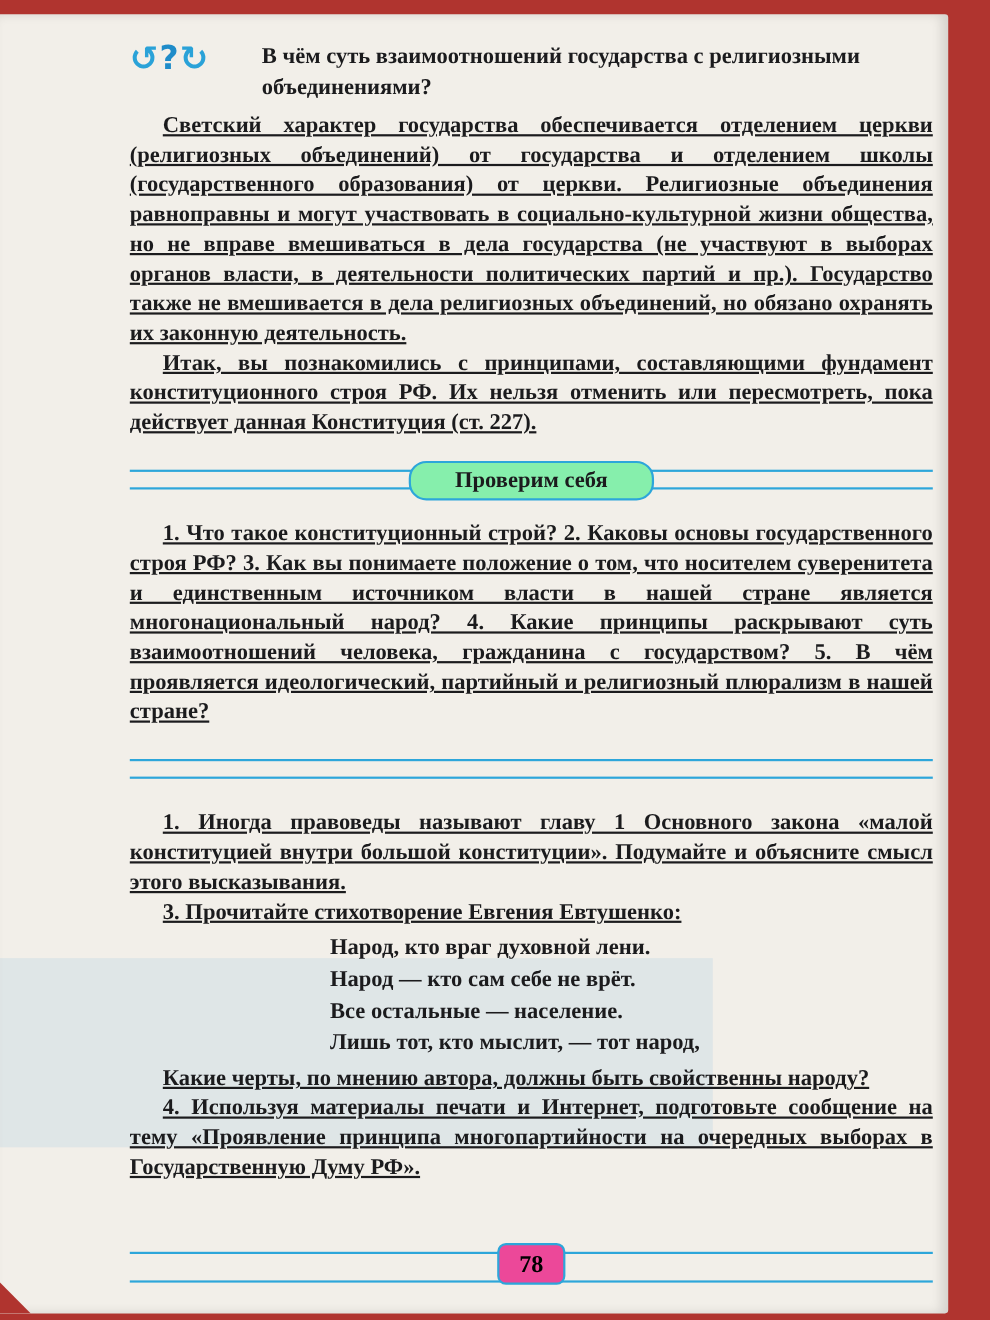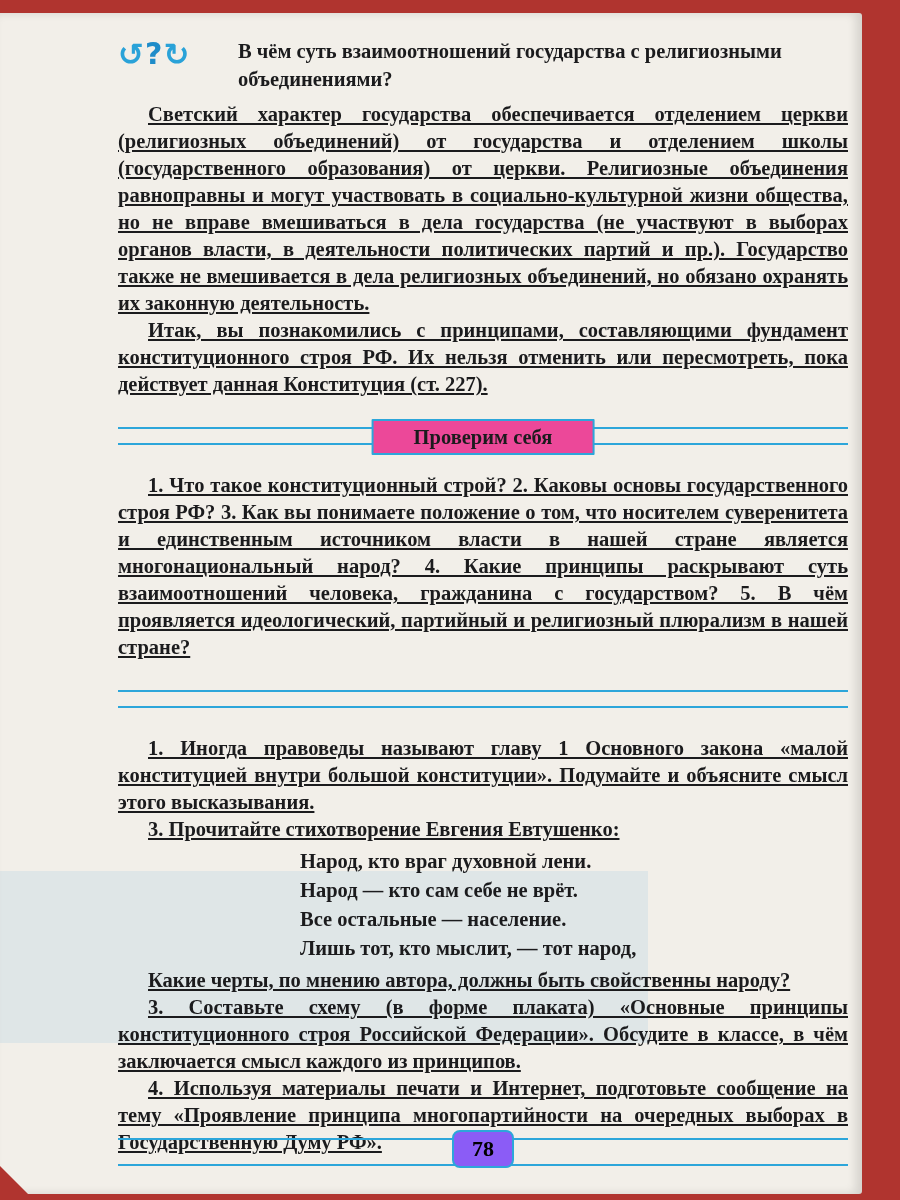--- a/index.html
+++ b/index.html
@@ -16,28 +16,28 @@
         font-size:31px;line-height:34px;}
   .lead-icon .q{color:#1f8cc9;font-size:30px;}
   .lead-q{font-weight:bold;font-size:20.5px;line-height:28px;}
   .para{margin:0;font-size:20.5px;line-height:27px;font-weight:bold;text-align:justify;}
   .indent{text-indent:30px;text-decoration:underline;}
   .banner{position:relative;height:36px;margin:20px 0 18px;}
   .rule{position:absolute;left:0;right:0;height:2px;background:#2da6da;}
   .r-top{top:9px;}
   .r-bot{bottom:9px;}
   .banner-box{position:absolute;left:50%;top:1px;transform:translateX(-50%);height:32px;
-        padding:0 40px;border:2px solid #2da6da;border-radius:1px;background:#ec4899;
+        padding:0 40px;border:2px solid #2da6da;border-radius:16px;background:#86efac;
         font-weight:bold;font-size:20.5px;display:flex;align-items:center;white-space:nowrap;}
   .poem{margin:4px 0 4px 182px;font-weight:bold;font-size:20.5px;line-height:29px;}
   .footer{position:absolute;left:118px;right:14px;bottom:24px;height:40px;}
   .f-top{top:8px;}
   .f-bot{bottom:4px;}
   .pagenum-box{position:absolute;left:50%;top:0;transform:translateX(-50%);
-        width:58px;height:34px;border:2px solid #2da6da;border-radius:8px;background:#8b5cf6;
+        width:58px;height:34px;border:2px solid #2da6da;border-radius:8px;background:#ec4899;
         font-weight:bold;font-size:22px;display:flex;align-items:center;justify-content:center;}
   .corner-cut{position:absolute;left:0;bottom:0;width:0;height:0;
         border-top:28px solid transparent;border-left:28px solid #b0342f;}
 </style>
 </head>
 <body>
 
 <div class="scan">
   <div class="page">
     <div class="tint"></div>
@@ -73,21 +73,20 @@
       <p class="para indent">3. Прочитайте стихотворение Евгения Евтушенко:</p>
 
       <div class="poem">
         <div>Народ, кто враг духовной лени.</div>
         <div>Народ — кто сам себе не врёт.</div>
         <div>Все остальные — население.</div>
         <div>Лишь тот, кто мыслит, — тот народ,</div>
       </div>
 
       <p class="para indent">Какие черты, по мнению автора, должны быть свойственны народу?</p>
-      <p class="para indent">3. Составьте схему (в форме плаката) «Основные принципы конституционного строя Российской Федерации». Обсудите в классе, в чём заключается смысл каждого из принципов.</p>
       <p class="para indent">4. Используя материалы печати и Интернет, подготовьте сообщение на тему «Проявление принципа многопартийности на очередных выборах в Государственную Думу РФ».</p>
     </div>
 
     <div class="footer">
       <span class="rule f-top"></span>
       <span class="rule f-bot"></span>
       <span class="pagenum-box">78</span>
     </div>
 
     <div class="corner-cut"></div>

